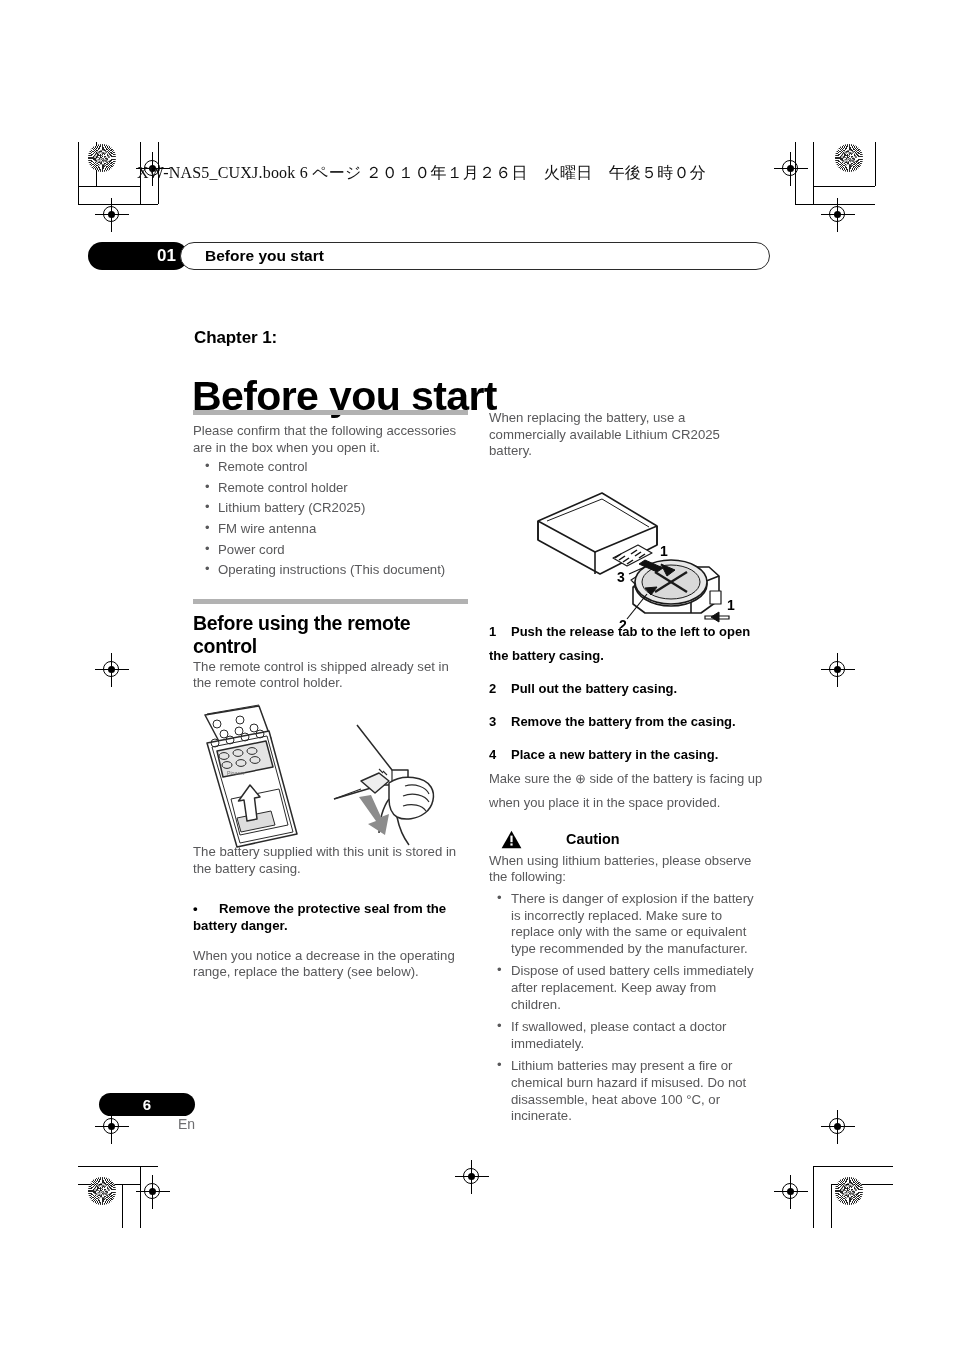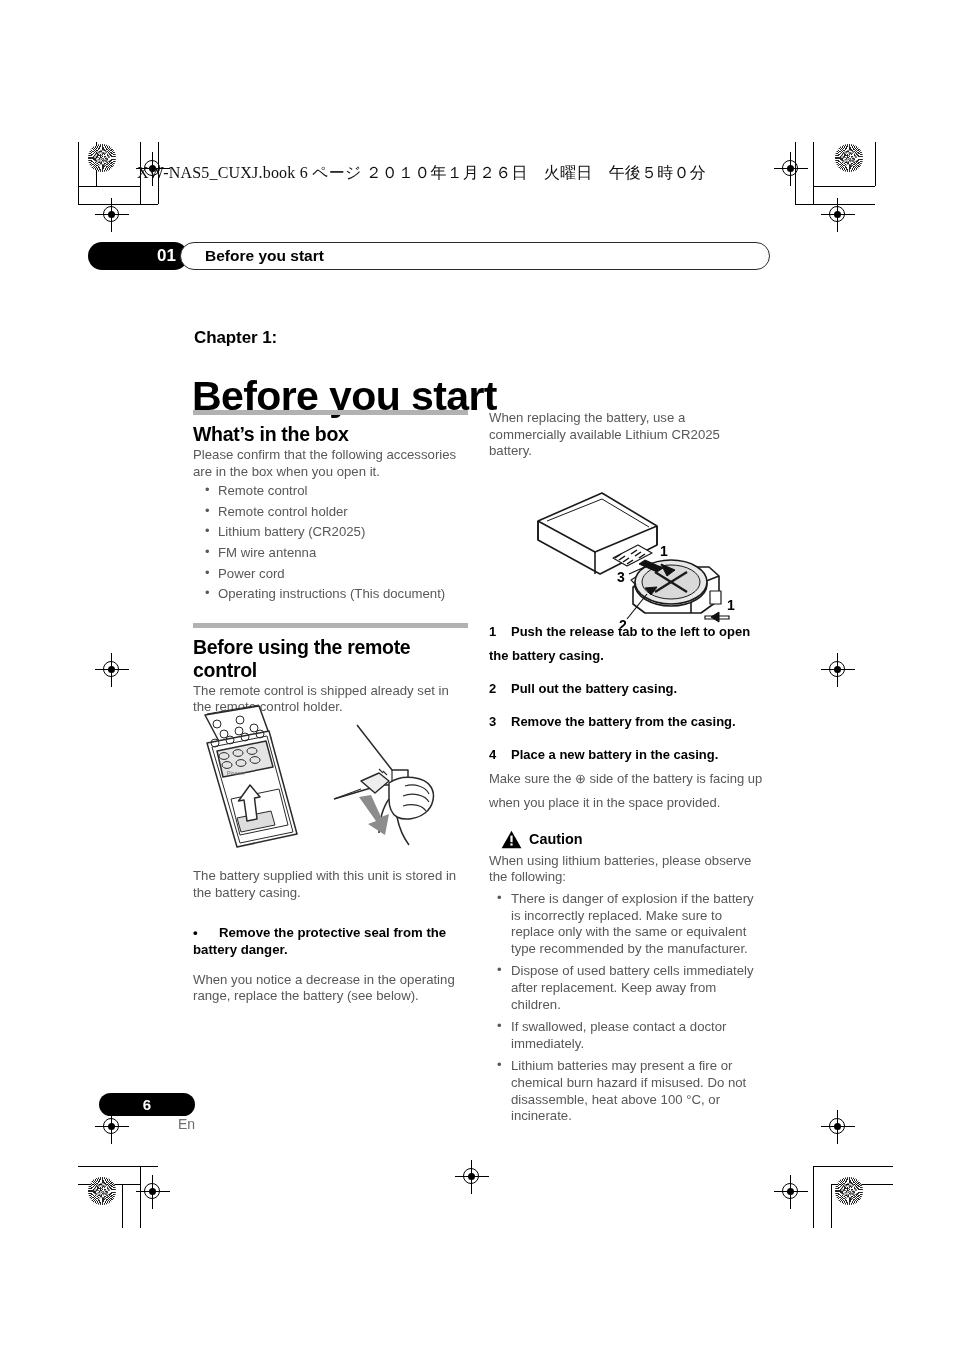--- a/index.html
+++ b/index.html
@@ -194,21 +194,21 @@
     line-height: 17px;
   }
   .seal-bullet .b { display: inline-block; width: 26px; }
 
   .caution-head {
     display: flex; align-items: center; gap: 7px;
     margin-bottom: 4px;
     padding-left: 12px;
   }
   .caution-head .label {
-    font-weight: bold; color: #000; font-size: 14.4px;
+    font-weight: bold; color: #000; font-size: 14.4px; margin-left: 37px;
   }
   .warn-tri { display:block; }
 
   
   .fig { position: absolute; }
   .fig-battery { left: 505px; top: 488px; }
   .fig-remote  { left: 193px; top: 703px; }
 
   
   .pagenum {
@@ -335,21 +335,20 @@
   <div class="chip-num">01</div>
   <div class="chip-title">Before you start</div>
 </div>
 
 <div class="chapter-label">Chapter 1:</div>
 <h1 class="chapter-title">Before you start</h1>
 
 <div class="col col-left">
 
   <div class="rule"></div>
-  <h2 class="sect">What’s in the box</h2>
   <p class="body">Please confirm that the following accessories are in the box when you open it.</p>
   <ul class="bullets">
     <li>Remote control</li>
     <li>Remote control holder</li>
     <li>Lithium battery (CR2025)</li>
     <li>FM wire antenna</li>
     <li>Power cord</li>
     <li>Operating instructions (This document)</li>
   </ul>
 

